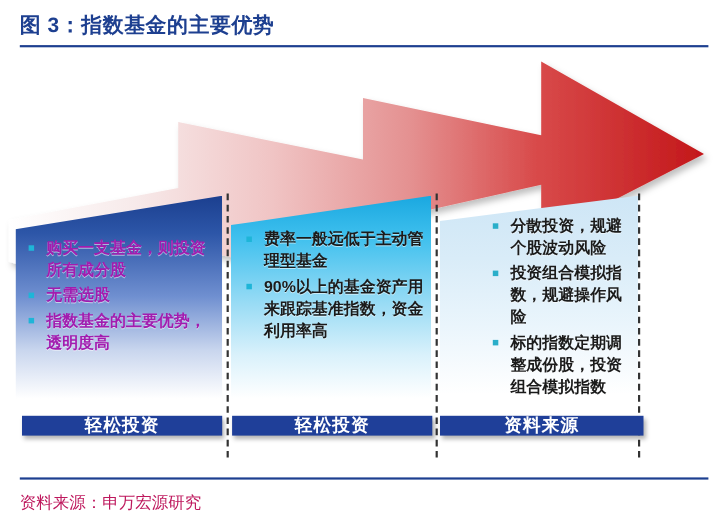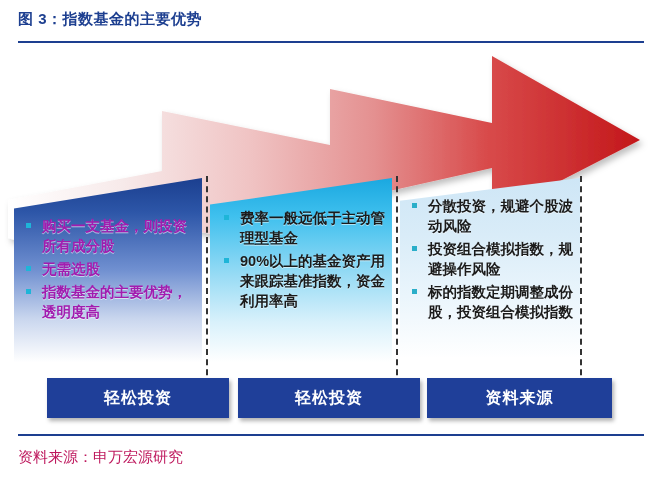--- a/index.html
+++ b/index.html
@@ -7,21 +7,21 @@
     width:662px;height:480px;
     background:#ffffff;
     font-family:"Liberation Sans","DejaVu Sans",sans-serif;
     overflow:hidden;
     position:relative;
   }
 
   
   #figure-title{
     position:absolute;left:18px;top:10px;
-    font-size:15px;font-weight:bold;
+    font-size:19px;font-weight:bold;
     color:#1d3f90;
     letter-spacing:0.5px;
     white-space:nowrap;
   }
   #title-rule{
     position:absolute;left:18px;top:41px;
     width:626px;height:2px;background:#1d3f90;
   }
 
   
@@ -61,21 +61,21 @@
   }
 
   
   .bullets{
     position:relative;
     list-style:none;
     margin:0;padding:0;
   }
   #col-1 .bullets{padding:38px 6px 0 6px;}
   #col-2 .bullets{padding:30px 6px 0 8px;}
-  #col-3 .bullets{padding:18px 4px 0 6px;}
+  #col-3 .bullets{padding:18px 4px 0 6px;margin-left:36px;}
 
   .bullets li{
     position:relative;
     padding-left:22px;
     font-size:14.5px;
     font-weight:bold;
     line-height:1.38;
     color:#1b1b1b;
     margin-bottom:3px;
     text-shadow:0 1px 0 rgba(255,255,255,0.55);
@@ -95,28 +95,27 @@
     top:176px;height:240px;
     border-left:2px dashed #333333;
   }
   #divider-1{left:206px;}
   #divider-2{left:396px;}
   #divider-3{left:580px;}
 
   
   .label-bar{
     position:absolute;
-    top:378px;height:40px;
+    top:378px;height:18px;
     background:#1f3f99;
     color:#ffffff;
     font-size:16px;font-weight:bold;
     letter-spacing:1px;
     display:flex;align-items:center;justify-content:center;
     box-shadow:2px 3px 4px rgba(0,0,0,0.30);
-    margin-left:27px;
   }
   #label-bar-1{left:20px;width:182px;}
   #label-bar-2{left:211px;width:182px;}
   #label-bar-3{left:400px;width:185px;}
 
   
   #footer-rule{
     position:absolute;left:18px;top:434px;
     width:626px;height:2px;background:#1d3f90;
   }

